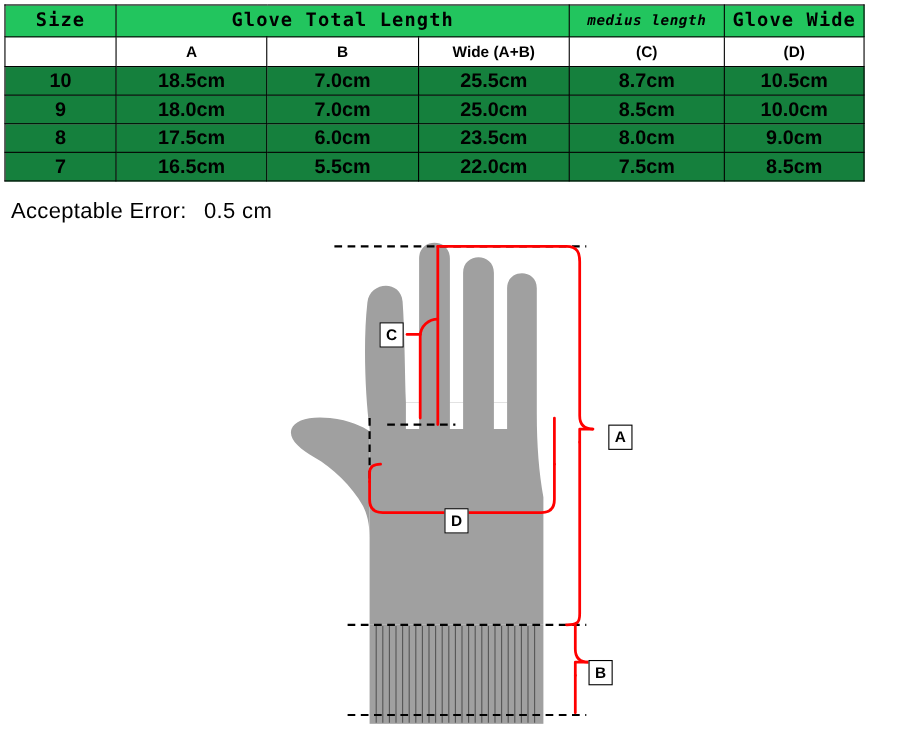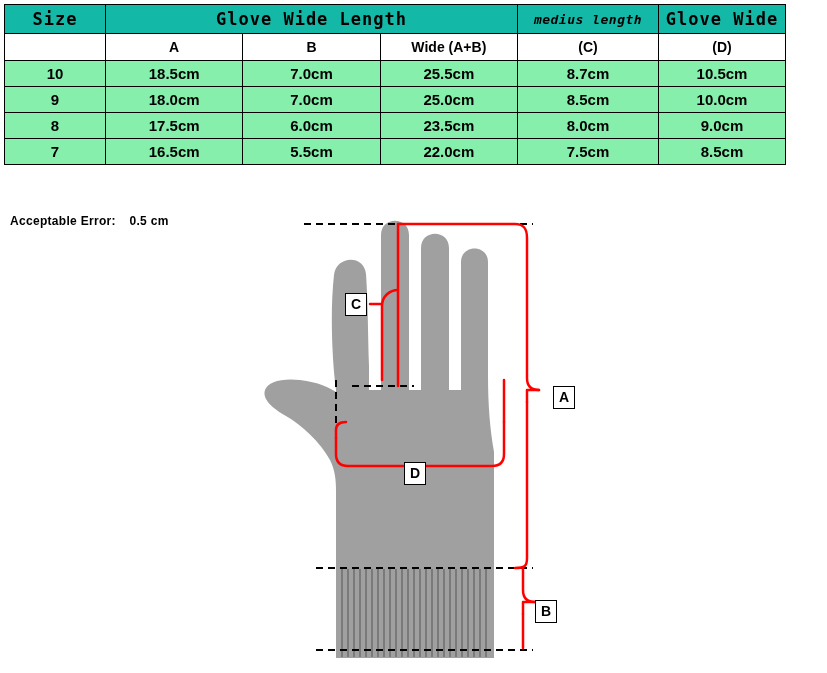--- a/index.html
+++ b/index.html
@@ -26,56 +26,56 @@
     border: 1px solid #000000;
     text-align: center;
     vertical-align: middle;
     font-size: 15px;
     font-weight: bold;
     color: #000000;
     padding: 0;
     height: 25px;
   }
   #size-table thead th {
-    background: #14b8a6;
+    background: #22c55e;
     font-family: "DejaVu Sans Mono", monospace;
     font-size: 17px;
     letter-spacing: 1px;
     height: 28px;
   }
   #size-table thead th.small-head {
     font-size: 13px;
     letter-spacing: 0.5px;
     font-style: italic;
   }
   #size-table tbody tr.sub td {
     background: #ffffff;
     font-size: 14px;
     height: 26px;
   }
   #size-table tbody tr.data td {
-    background: #86efac;
-    font-size: 15px;
+    background: #15803d;
+    font-size: 18px;
     height: 25px;
   }
 
   .col-size  { width: 100px; }
   .col-a     { width: 148px; }
   .col-b     { width: 120px; }
   .col-total { width: 148px; }
   .col-c     { width: 140px; }
   .col-d     { width: 126px; }
 
   
   #error-note {
     position: absolute;
     left: 10px;
-    top: 214px;
-    font-size: 12px;
-    font-weight: bold;
+    top: 181px;
+    font-size: 20px;
+    font-weight: normal;
     color: #000000;
     letter-spacing: 0.3px;
   }
   #error-note .val { margin-left: 10px; }
 
   
   #diagram {
     position: absolute;
     left: 0;
     top: 190px;
@@ -101,21 +101,21 @@
   #lbl-d { left: 404px; top: 272px; }
   #lbl-b { left: 535px; top: 410px; }
 </style>
 </head>
 <body>
 
 <table id="size-table">
   <thead>
     <tr>
       <th class="col-size">Size</th>
-      <th colspan="3">Glove Wide Length</th>
+      <th colspan="3">Glove Total Length</th>
       <th class="col-c small-head">medius length</th>
       <th class="col-d">Glove Wide</th>
     </tr>
   </thead>
   <tbody>
     <tr class="sub">
       <td class="col-size"></td>
       <td class="col-a">A</td>
       <td class="col-b">B</td>
       <td class="col-total">Wide (A+B)</td>

